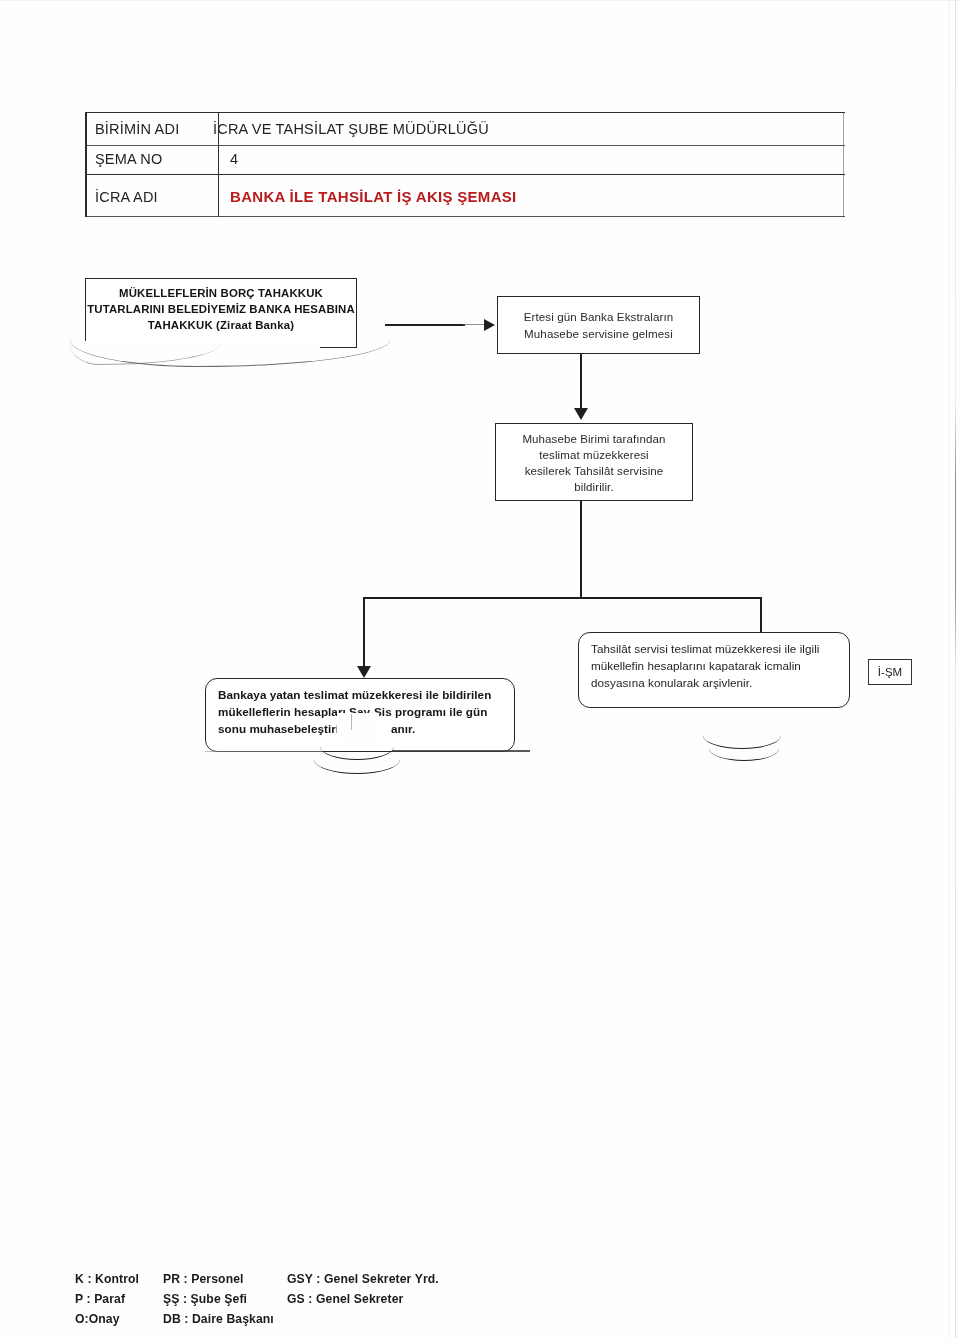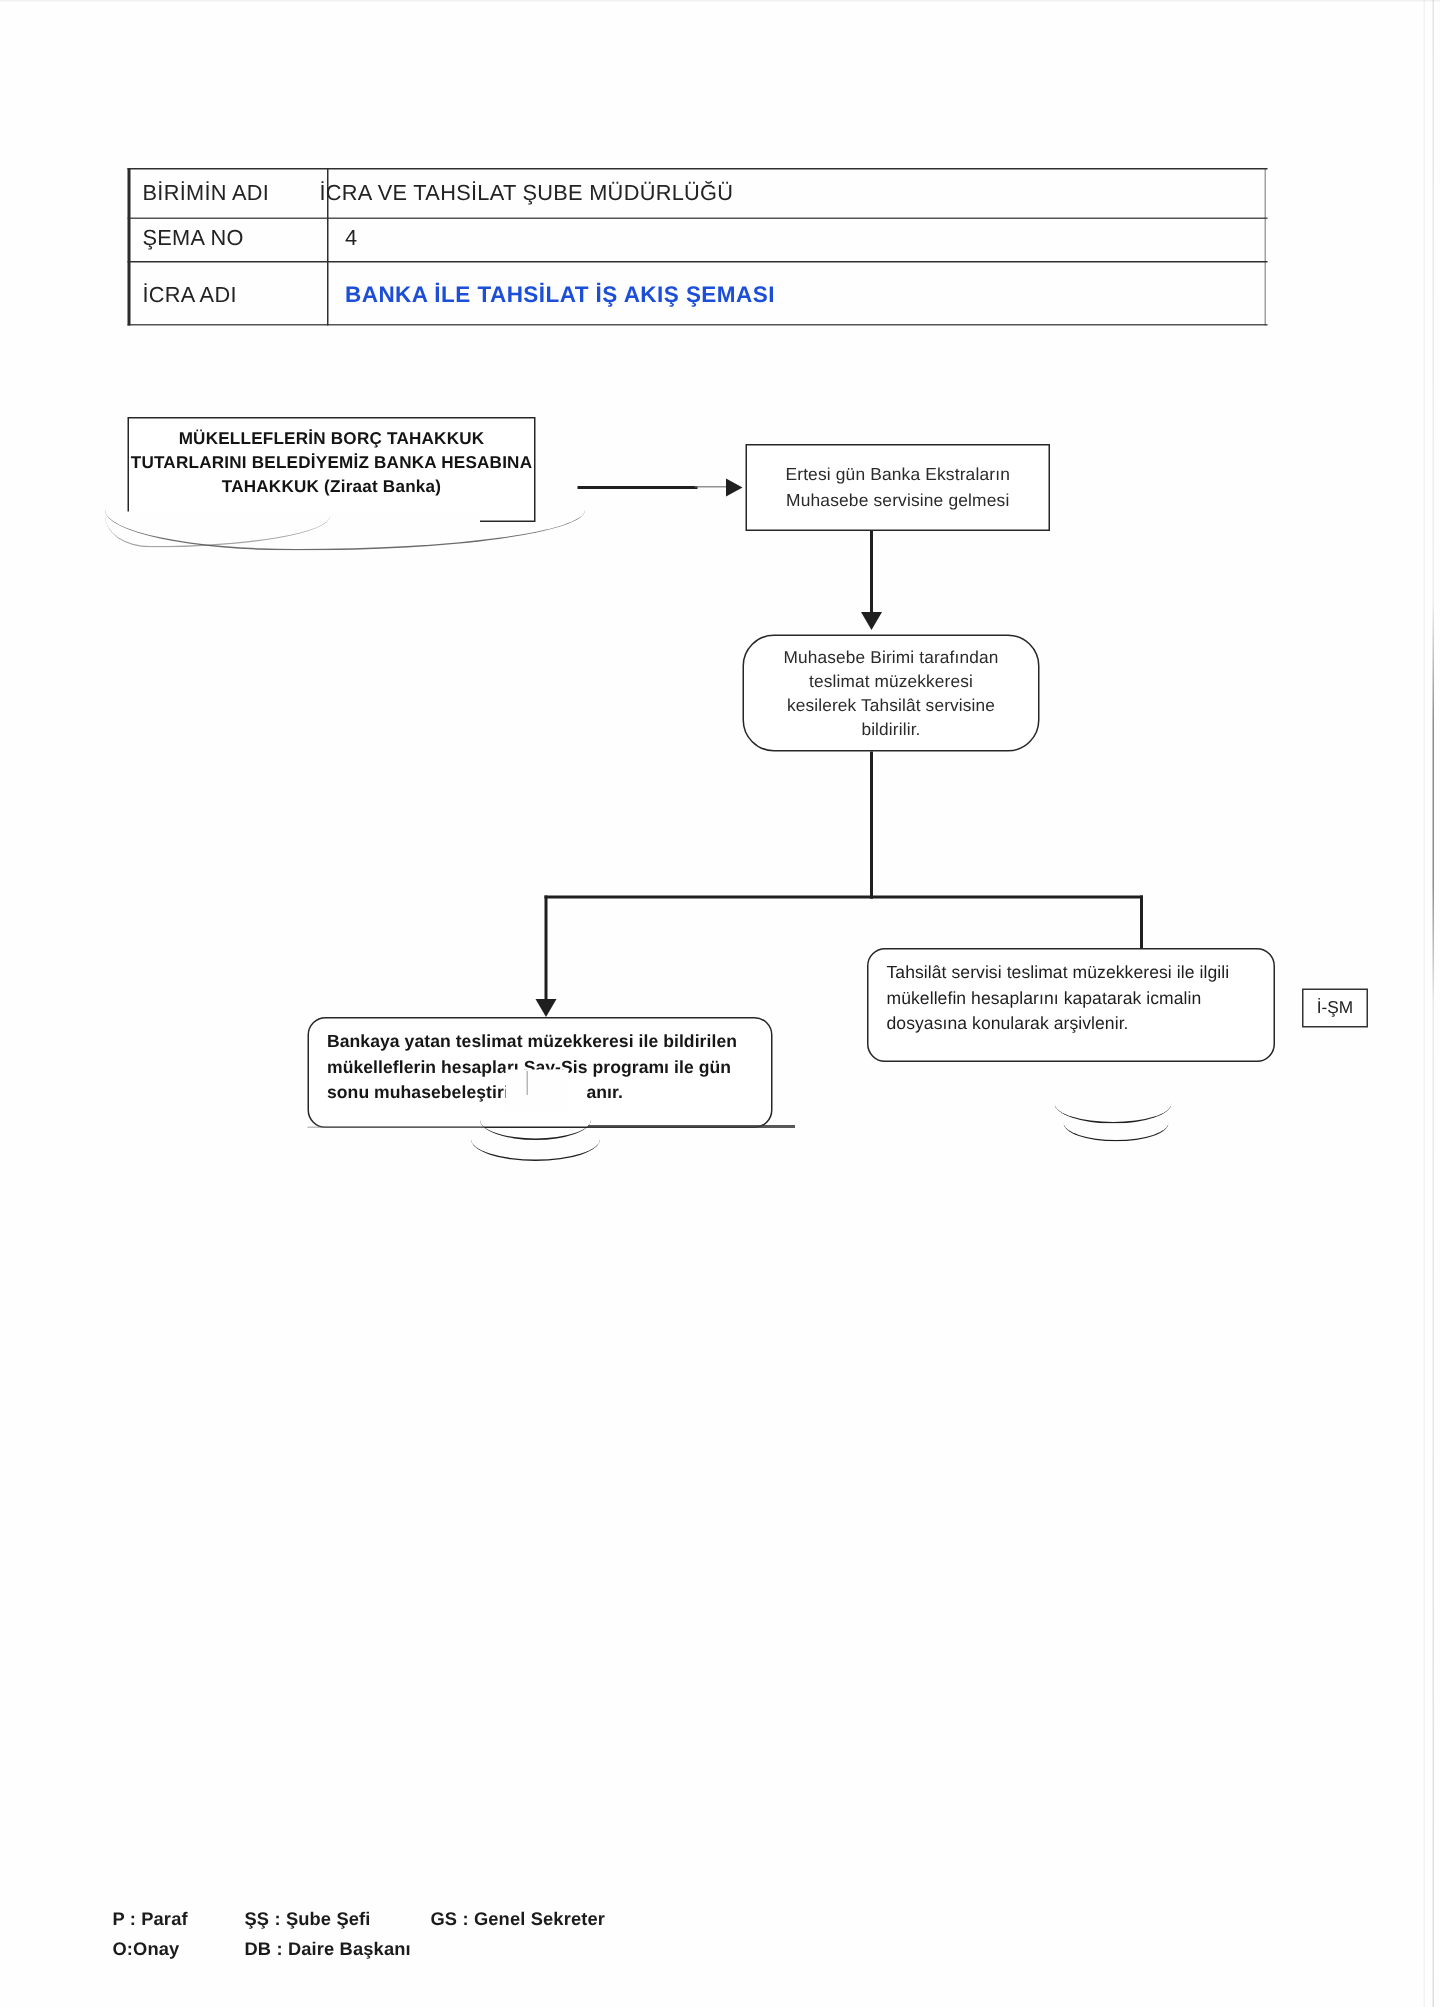--- a/index.html
+++ b/index.html
@@ -35,21 +35,21 @@
   }
   .hdr .outer-l{position:absolute;left:0;top:0;width:2px;height:105px;background:#2b2b2b;}
   .hdr .outer-r{position:absolute;left:758px;top:0;width:1px;height:105px;background:#555;opacity:.55;}
   .hdr .line{position:absolute;left:0;width:760px;height:1px;background:#2f2f2f;}
   .hdr .line.thin{opacity:.82;}
   .hdr .vsep{position:absolute;left:133px;width:1px;background:#2f2f2f;}
 
   .hdr .cell{position:absolute;white-space:nowrap;}
   .lbl{font-size:14.5px;letter-spacing:.2px;color:#232323;}
   .val{font-size:14.5px;letter-spacing:.2px;color:#232323;}
-  .val-b{font-size:15px;font-weight:bold;letter-spacing:.3px;color:#1d4ed8;}
+  .val-b{font-size:15px;font-weight:bold;letter-spacing:.3px;color:#b91c1c;}
 
   
   .box{position:absolute;box-sizing:border-box;background:#fff;}
   .box .txt{
     position:absolute;left:0;right:0;text-align:center;
     line-height:1.34;
   }
   .b-sq{border:1.6px solid #262626;}
   .b-round{border:1.6px solid #262626;border-radius:12px;}
 
@@ -66,21 +66,21 @@
   }
   .tear-curve2{
     position:absolute;left:70px;top:344px;width:150px;height:20px;
     border-bottom:1.1px solid #4a4a4a;border-radius:0 0 80% 20%/0 0 100% 100%;
     opacity:.5;
   }
 
   #box-ekstra{left:497px;top:296px;width:203px;height:58px;}
   #box-ekstra .txt{top:9px;font-size:11.6px;color:#2a2a2a;letter-spacing:.1px;}
 
-  #box-muhasebe{left:495px;top:423px;width:198px;height:78px;border-radius:21px;}
+  #box-muhasebe{left:495px;top:423px;width:198px;height:78px;}
   #box-muhasebe .txt{top:8px;font-size:11.5px;color:#2a2a2a;letter-spacing:.1px;}
 
   #box-sorgu{left:205px;top:678px;width:310px;height:74px;}
   #box-sorgu .txt{top:9px;left:12px;right:12px;text-align:left;font-size:11.7px;font-weight:bold;color:#161616;letter-spacing:.05px;}
 
   #box-arsiv{left:578px;top:632px;width:272px;height:76px;}
   #box-arsiv .txt{top:8px;left:12px;right:10px;text-align:left;font-size:11.7px;color:#1e1e1e;letter-spacing:.05px;}
 
   #box-ism{left:868px;top:659px;width:44px;height:26px;border:1.4px solid #333;}
   #box-ism .txt{top:5px;font-size:11.5px;color:#222;}
@@ -219,20 +219,25 @@
   </div>
 
   <div class="crescent" id="cr-a"></div>
   <div class="crescent" id="cr-b"></div>
   <div class="crescent" id="cr-c"></div>
   <div class="crescent" id="cr-d"></div>
   <div class="cr-line"></div>
   <div class="cr-line2"></div>
 
   <div class="legend">
+    <div class="row">
+      <div class="c c1">K : Kontrol</div>
+      <div class="c c2">PR : Personel</div>
+      <div class="c c3">GSY : Genel Sekreter Yrd.</div>
+    </div>
     <div class="row">
       <div class="c c1">P : Paraf</div>
       <div class="c c2">ŞŞ  : Şube Şefi</div>
       <div class="c c3"> GS  : Genel Sekreter</div>
     </div>
     <div class="row">
       <div class="c c1">O:Onay</div>
       <div class="c c2">DB : Daire Başkanı</div>
       <div class="c c3"></div>
     </div>

